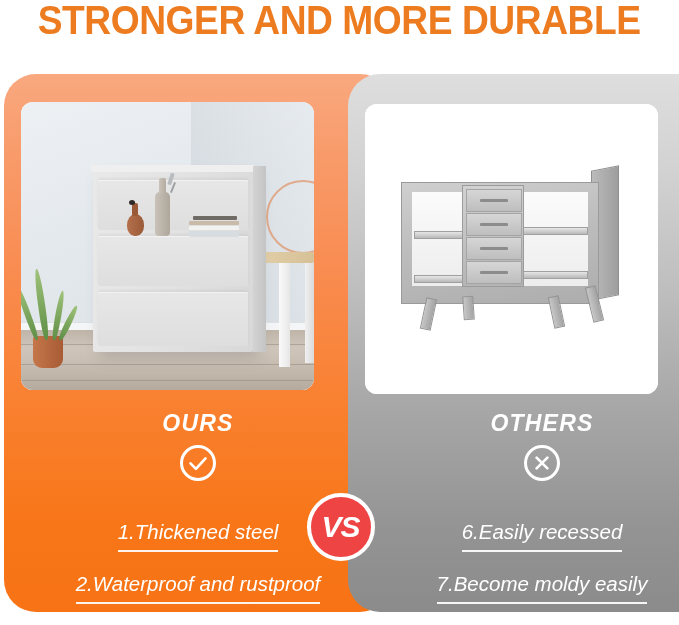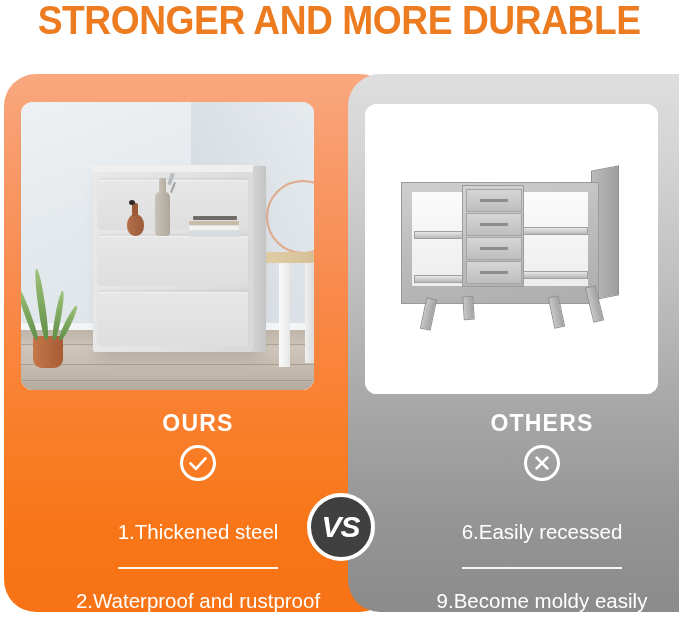--- a/index.html
+++ b/index.html
@@ -27,20 +27,21 @@
     white-space:nowrap;
   }
   
   .panels{
     position:absolute;left:0;top:74px;width:679px;height:544px;
   }
   .panel{
     position:absolute;top:0;width:388px;height:538px;
     border-radius:32px;
     overflow:hidden;
+    font-style:italic;
   }
   .panel-ours{
     left:4px;
     background:linear-gradient(180deg,#F9A87F 0%,#F89A69 16%,#F98B4F 38%,#F9802F 62%,#F87618 84%,#F77315 100%);
   }
   .panel-others{
     left:348px;
     background:linear-gradient(180deg,#DEDEDE 0%,#D2D2D2 18%,#BEBEBE 40%,#A7A7A7 62%,#949494 84%,#8B8B8B 100%);
   }
   
@@ -238,30 +239,30 @@
   .mark-icon svg{display:block;width:100%;height:100%;}
   .bullets{
     position:absolute;left:0;top:445px;width:100%;
     display:flex;flex-direction:column;align-items:center;
   }
   .bullet{
     color:#FFFFFF;
     font-size:20.5px;
     line-height:25px;
     white-space:nowrap;
-    padding-bottom:23px;
+    padding-bottom:6px;
     border-bottom:2px solid rgba(255,255,255,.92);
     margin-bottom:19px;
   }
   .bullet:last-child{margin-bottom:8px;}
   
   .vs-badge{
     position:absolute;left:307px;top:419px;width:68px;height:68px;
     border-radius:50%;
-    background:#404040;
+    background:#ef4444;
     border:4px solid #FFFFFF;
     box-sizing:border-box;
     display:flex;align-items:center;justify-content:center;
     z-index:5;
   }
   .vs-text{
     color:#FFFFFF;font-size:30px;font-weight:bold;font-style:italic;
     letter-spacing:-1px;line-height:30px;
     margin-left:-1px;
   }
@@ -364,21 +365,21 @@
 
     <div class="mark-icon">
       <svg viewBox="0 0 36 36" aria-hidden="true">
         <line x1="11.5" y1="11.5" x2="24.5" y2="24.5" stroke="#FFFFFF" stroke-width="3.2" stroke-linecap="round"></line>
         <line x1="24.5" y1="11.5" x2="11.5" y2="24.5" stroke="#FFFFFF" stroke-width="3.2" stroke-linecap="round"></line>
       </svg>
     </div>
 
     <div class="bullets">
       <div class="bullet">6.Easily recessed</div>
-      <div class="bullet">9.Become moldy easily</div>
+      <div class="bullet">7.Become moldy easily</div>
     </div>
   </div>
 
   <div class="vs-badge">
     <span class="vs-text">VS</span>
   </div>
 
 </div>
 
 </body></html>

